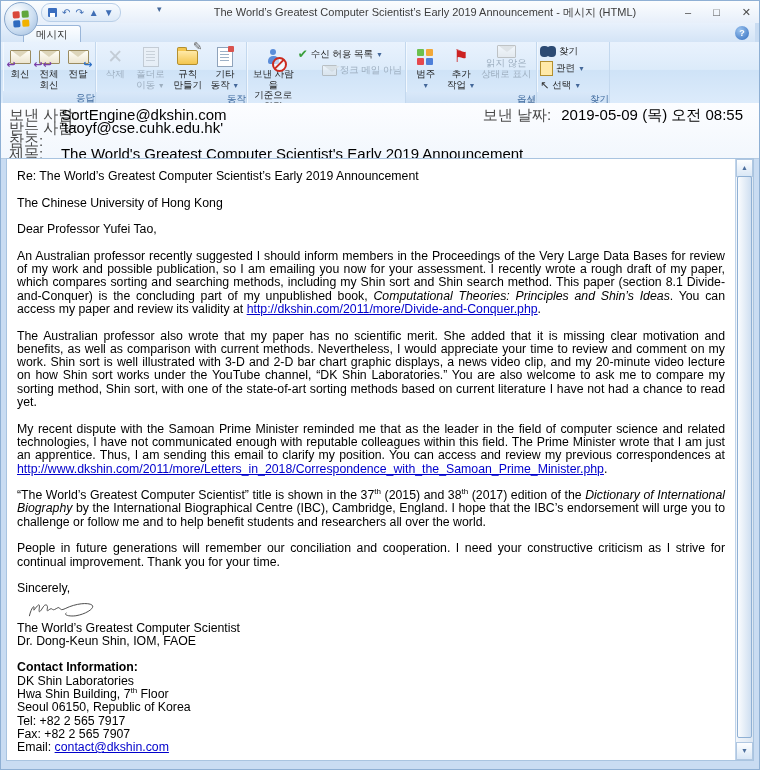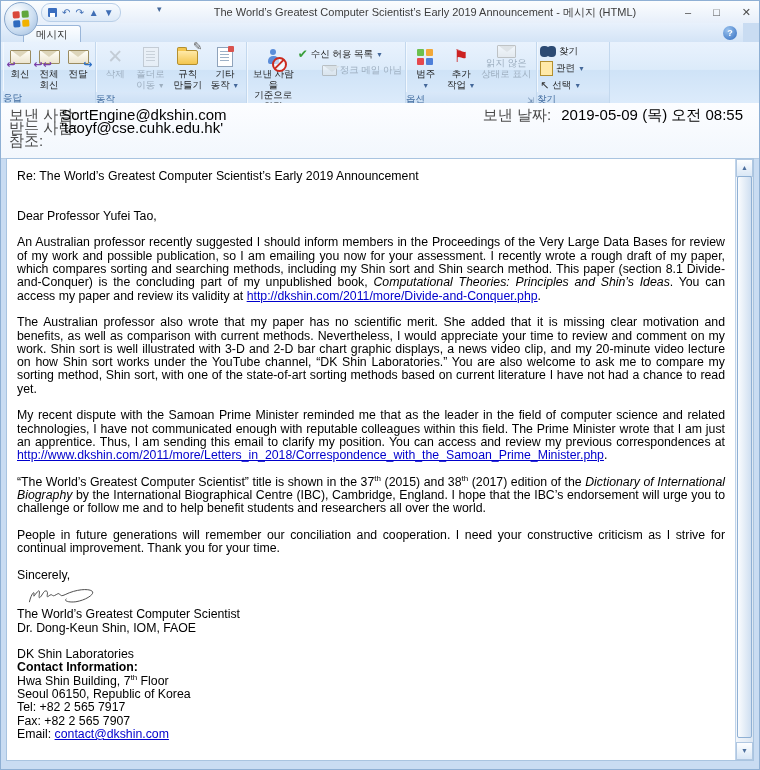--- a/index.html
+++ b/index.html
@@ -18,35 +18,35 @@
   .qicon{font-size:10px;color:#3f6eb5;line-height:17px;cursor:default;}
   .floppy{width:9px;height:9px;background:#3a6ebf;border-radius:1px;position:relative;display:inline-block;}
   .floppy::after{content:"";position:absolute;left:2px;bottom:0;width:5px;height:4px;background:#fff;}
   .qat-more{position:absolute;left:156px;top:3px;font-size:9px;color:#44689a;}
   .title{position:absolute;left:200px;right:110px;top:0;height:22px;line-height:22px;text-align:center;
          font-size:11px;color:#3c3c3c;white-space:nowrap;overflow:hidden;}
   .wctrl{position:absolute;right:8px;top:0;height:22px;display:flex;gap:22px;align-items:center;}
   .wctrl span{font-size:11px;color:#4a4a4a;cursor:default;}
 
   
-  .tabrow{position:absolute;left:0;top:22px;right:16px;height:19px;background:linear-gradient(#e8f1fc,#d4e4f6);border-bottom:1px solid #bcd2ea;}
+  .tabrow{position:absolute;left:0;top:22px;right:4px;height:19px;background:linear-gradient(#e8f1fc,#d4e4f6);border-bottom:1px solid #bcd2ea;}
   .tab{position:absolute;left:22px;top:2px;height:17px;padding:0 12px;border:1px solid #9ab6d9;border-bottom:none;
        border-radius:3px 3px 0 0;background:linear-gradient(#fdfeff,#e8f2fc);font-size:10.5px;line-height:16px;color:#333;}
   .helpbtn{position:absolute;right:6px;top:3px;width:14px;height:14px;border-radius:50%;
            background:radial-gradient(circle at 35% 30%,#9cc4ef,#2f6bbf);color:#fff;font-size:9px;font-weight:bold;
            text-align:center;line-height:14px;}
 
   
   .ribbon{position:absolute;left:0;top:41px;right:0;height:61px;
           background:linear-gradient(#e9f2fd 0%,#dcebfa 45%,#cfe3f7 46%,#dcebfb 100%);
           border-bottom:1px solid #9cb9da;display:flex;align-items:stretch;padding-left:2px;}
   .rgroup{position:relative;border-right:1px solid #c3d8ee;box-shadow:1px 0 0 #f2f8fe inset;
           display:flex;flex-direction:column;}
   .rbtns{flex:1;display:flex;align-items:flex-start;padding:2px 3px 0 3px;gap:1px;}
-  .rlabel{height:14px;line-height:13px;text-align:left;font-size:9.5px;color:#3f6a9e;
+  .rlabel{height:14px;line-height:13px;text-align:right;font-size:9.5px;color:#3f6a9e;
           background:linear-gradient(#d9e8f9,#cbdff4);position:relative;}
   .launcher{position:absolute;right:2px;top:2px;font-size:8px;color:#5b7ba3;}
   .bigbtn{display:flex;flex-direction:column;align-items:center;width:44px;padding:1px 1px;border-radius:3px;}
   .bigbtn .bicon{height:24px;display:flex;align-items:center;justify-content:center;}
   .bigbtn .blab{font-size:9.5px;line-height:10.5px;color:#1e1e1e;text-align:center;white-space:pre-line;}
   .bigbtn.disabled .blab{color:#9daebf;}
   .bigbtn.disabled .bicon{opacity:.45;filter:grayscale(.8);}
   .smallcol{display:flex;flex-direction:column;justify-content:flex-start;gap:3px;padding-top:3px;}
   .smallbtn{display:flex;align-items:center;gap:3px;font-size:9.5px;color:#1e1e1e;white-space:nowrap;}
   .smallbtn.disabled{color:#9daebf;padding-left:24px;}
@@ -292,26 +292,31 @@
       </span>
     </div>
     <div class="hrow" style="top:18px">
       <span class="hlabel">받는 사람:</span>
       <span class="hval">'taoyf@cse.cuhk.edu.hk'</span>
     </div>
     <div class="hrow" style="top:31px">
       <span class="hlabel">참조:</span>
       <span class="hval"></span>
     </div>
+    <div class="hrow" style="top:44px">
+      <span class="hlabel">제목:</span>
+      <span class="hval">The World's Greatest Computer Scientist's Early 2019 Announcement</span>
+    </div>
   </div>
 
   <div class="bodyPanel">
     <div class="bodyContent">
         <div class="para nj"><span>Re: The World’s Greatest Computer Scientist’s Early 2019 Announcement</span></div>
         <div class="gap"></div>
+        <div class="para nj"><span>The Chinese University of Hong Kong</span></div>
         <div class="gap"></div>
         <div class="para nj"><span>Dear Professor Yufei Tao,</span></div>
         <div class="gap"></div>
         <div class="para"><span>An Australian professor recently suggested I should inform members in the Proceedings of the Very Large Data Bases for review of my work and possible publication, so I am emailing you now for your assessment. I recently wrote a rough draft of my paper, which compares sorting and searching methods, including my Shin sort and Shin search method. This paper (section 8.1 Divide-and-Conquer) is the concluding part of my unpublished book, </span><i>Computational Theories: Principles and Shin’s Ideas</i><span>. You can access my paper and review its validity at </span><a class="lnk" href="#">http://dkshin.com/2011/more/Divide-and-Conquer.php</a><span>.</span></div>
         <div class="gap"></div>
         <div class="para"><span>The Australian professor also wrote that my paper has no scientific merit. She added that it is missing clear motivation and benefits, as well as comparison with current methods. Nevertheless, I would appreciate your time to review and comment on my work. Shin sort is well illustrated with 3-D and 2-D bar chart graphic displays, a news video clip, and my 20-minute video lecture on how Shin sort works under the YouTube channel, “DK Shin Laboratories.” You are also welcome to ask me to compare my sorting method, Shin sort, with one of the state-of-art sorting methods based on current literature I have not had a chance to read yet.</span></div>
         <div class="gap"></div>
         <div class="para"><span>My recent dispute with the Samoan Prime Minister reminded me that as the leader in the field of computer science and related technologies, I have not communicated enough with reputable colleagues within this field. The Prime Minister wrote that I am just an apprentice. Thus, I am sending this email to clarify my position. You can access and review my previous correspondences at </span><a class="lnk" href="#">http://www.dkshin.com/2011/more/Letters_in_2018/Correspondence_with_the_Samoan_Prime_Minister.php</a><span>.</span></div>
         <div class="gap"></div>
         <div class="para"><span>“The World’s Greatest Computer Scientist” title is shown in the 37</span><sup>th</sup><span> (2015) and 38</span><sup>th</sup><span> (2017) edition of the </span><i>Dictionary of International Biography</i><span> by the International Biographical Centre (IBC), Cambridge, England. I hope that the IBC’s endorsement will urge you to challenge or follow me and to help benefit students and researchers all over the world.</span></div>
@@ -320,22 +325,22 @@
         <div class="gap"></div>
         <div class="para nj"><span>Sincerely,</span></div>
         <div>
           <svg class="sigsvg" width="95" height="25" viewBox="0 0 95 28">
             <path d="M6 21 C8 12 12 8 11 13 C10 18 13 11 16 9 C19 7 15 19 18 16 C21 13 22 8 25 9 C28 10 24 17 27 15 C33 10 30 17 36 13 C42 9 38 17 46 13 C58 7 72 6 76 9 C80 12 70 19 58 21 C50 22 44 20 47 18" fill="none" stroke="#4a4a4a" stroke-width="1.1" stroke-linecap="round"></path>
           </svg>
         </div>
         <div class="para nj"><span>The World’s Greatest Computer Scientist</span></div>
         <div class="para nj"><span>Dr. Dong-Keun Shin, IOM, FAOE</span></div>
         <div class="gap"></div>
+        <div class="para nj"><b>Contact Information:</b></div>
         <div class="para nj"><span>DK Shin Laboratories</span></div>
-        <div class="para nj"><b>Contact Information:</b></div>
         <div class="para nj"><span>Hwa Shin Building, 7</span><sup>th</sup><span> Floor</span></div>
         <div class="para nj"><span>Seoul 06150, Republic of Korea</span></div>
         <div class="para nj"><span>Tel: +82 2 565 7917</span></div>
         <div class="para nj"><span>Fax: +82 2 565 7907</span></div>
         <div class="para nj"><span>Email: </span><a class="lnk" href="#">contact@dkshin.com</a></div>
       </div>
     <div class="sbar">
       <div class="sb-up">▲</div>
       <div class="sb-thumb"></div>
       <div class="sb-down">▼</div>

